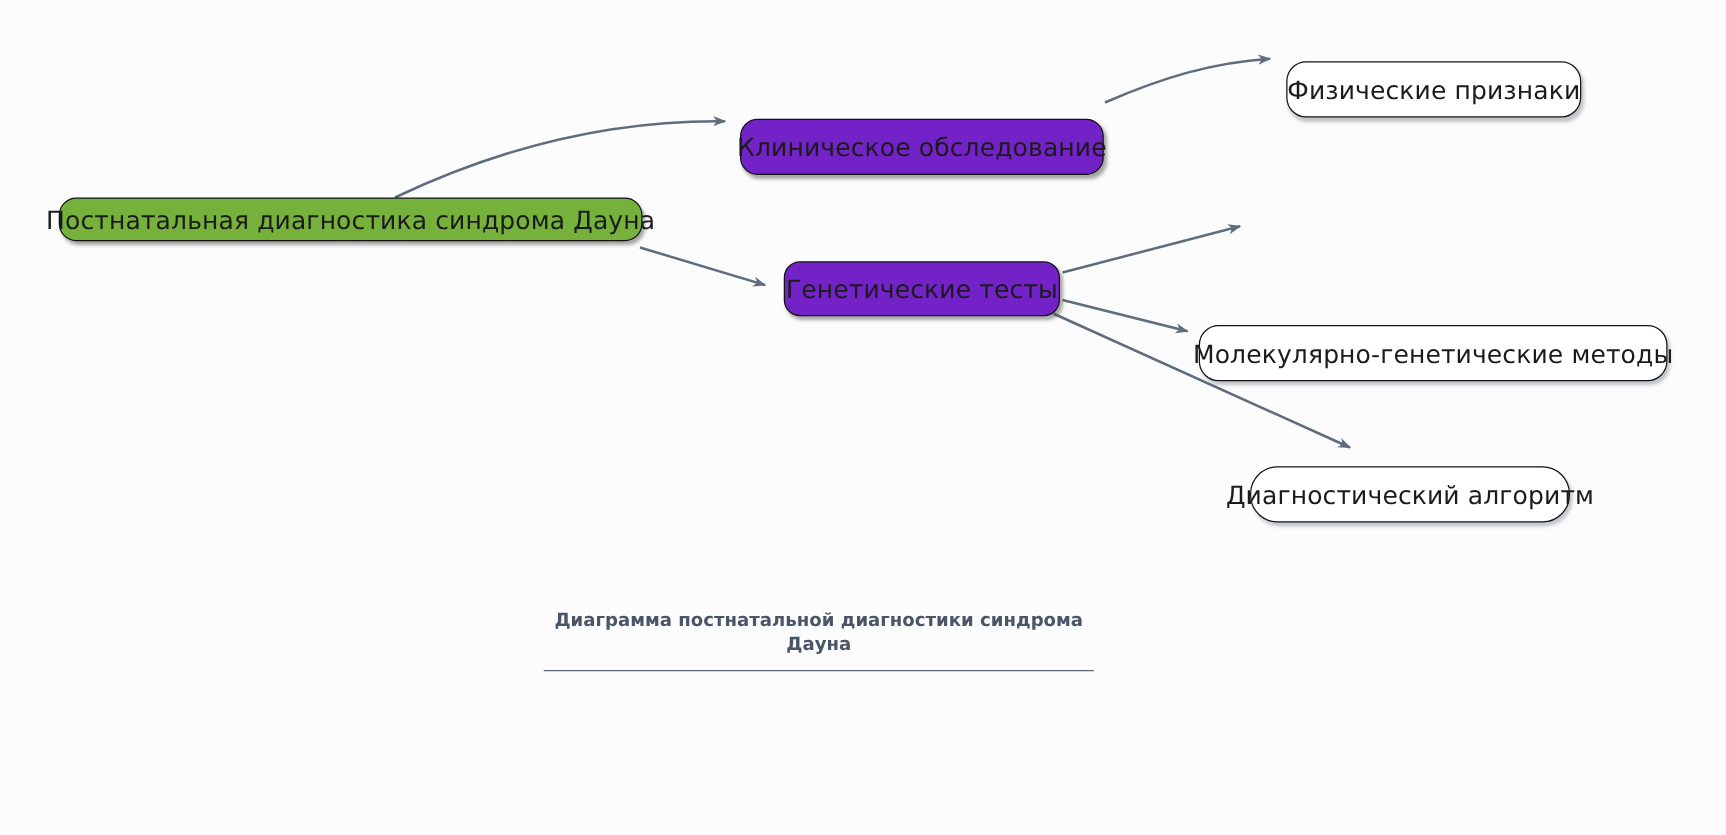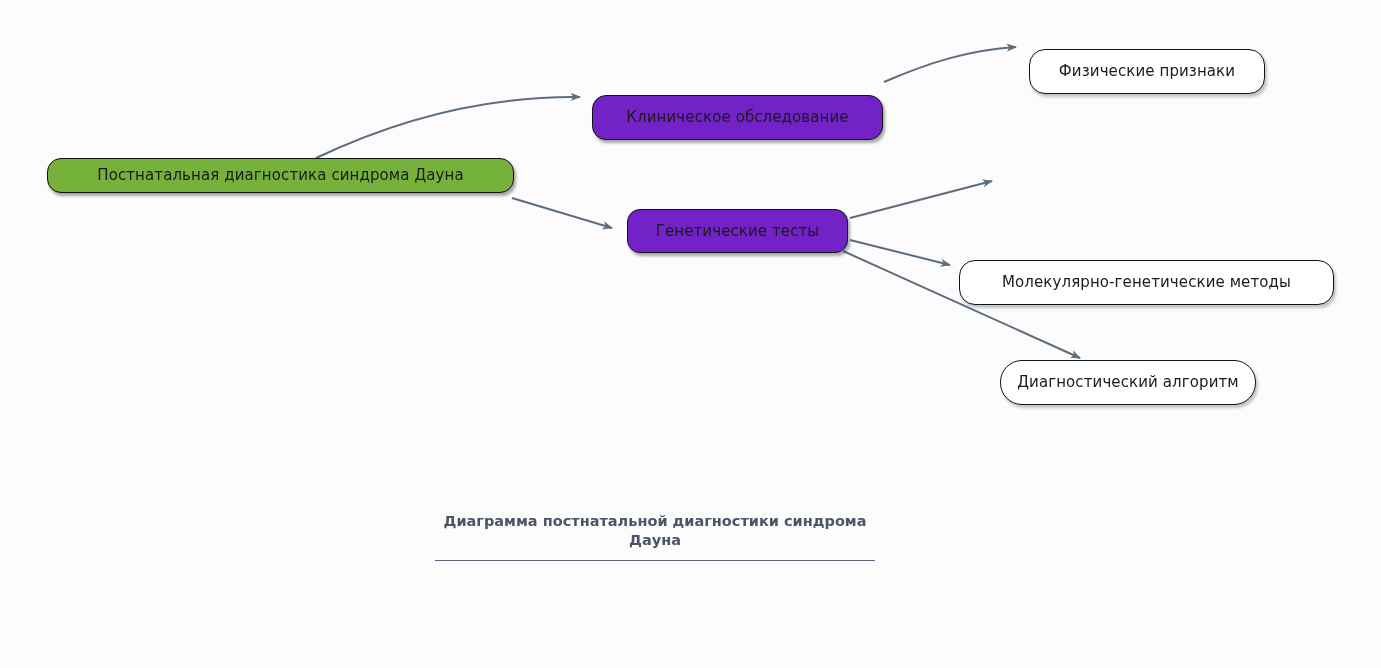--- a/index.html
+++ b/index.html
@@ -31,21 +31,21 @@
   }
 
   .node {
     position: absolute;
     box-sizing: border-box;
     display: flex;
     align-items: center;
     justify-content: center;
     border-radius: 14px;
     white-space: nowrap;
-    font-size: 15px;
+    font-size: 20px;
     color: #1b1b1b;
     letter-spacing: 0.1px;
   }
 
   .node-root {
     background: #76b13c;
     border: 1.6px solid #111111;
     box-shadow: 2px 3px 3px rgba(60,60,60,0.45);
   }
 
@@ -63,21 +63,21 @@
   }
 
   .node-label {
     display: block;
     line-height: 1;
   }
 
   .caption-block {
     position: absolute;
     left: 0;
-    top: 512px;
+    top: 488px;
     width: 1310px;
     text-align: center;
   }
 
   .caption-title {
     font-size: 14.5px;
     font-weight: bold;
     color: #4a5568;
     line-height: 19px;
     width: 540px;
@@ -142,21 +142,21 @@
 
   <div class="node node-leaf" style="left:1029px; top:49px; width:236px; height:45px;">
     <span class="node-label">Физические признаки</span>
   </div>
 
 
   <div class="node node-leaf" style="left:959px; top:260px; width:375px; height:45px;">
     <span class="node-label">Молекулярно-генетические методы</span>
   </div>
 
-  <div class="node node-leaf" style="left:1000px; top:360px; width:256px; height:45px;border-radius:22px;">
+  <div class="node node-leaf" style="left:1000px; top:373px; width:256px; height:45px;border-radius:22px;">
     <span class="node-label">Диагностический алгоритм</span>
   </div>
 
   <div class="caption-block">
     <div class="caption-title">
       <span>Диаграмма постнатальной диагностики синдрома</span>
       <br>
       <span>Дауна</span>
     </div>
     <div class="caption-divider"></div>

